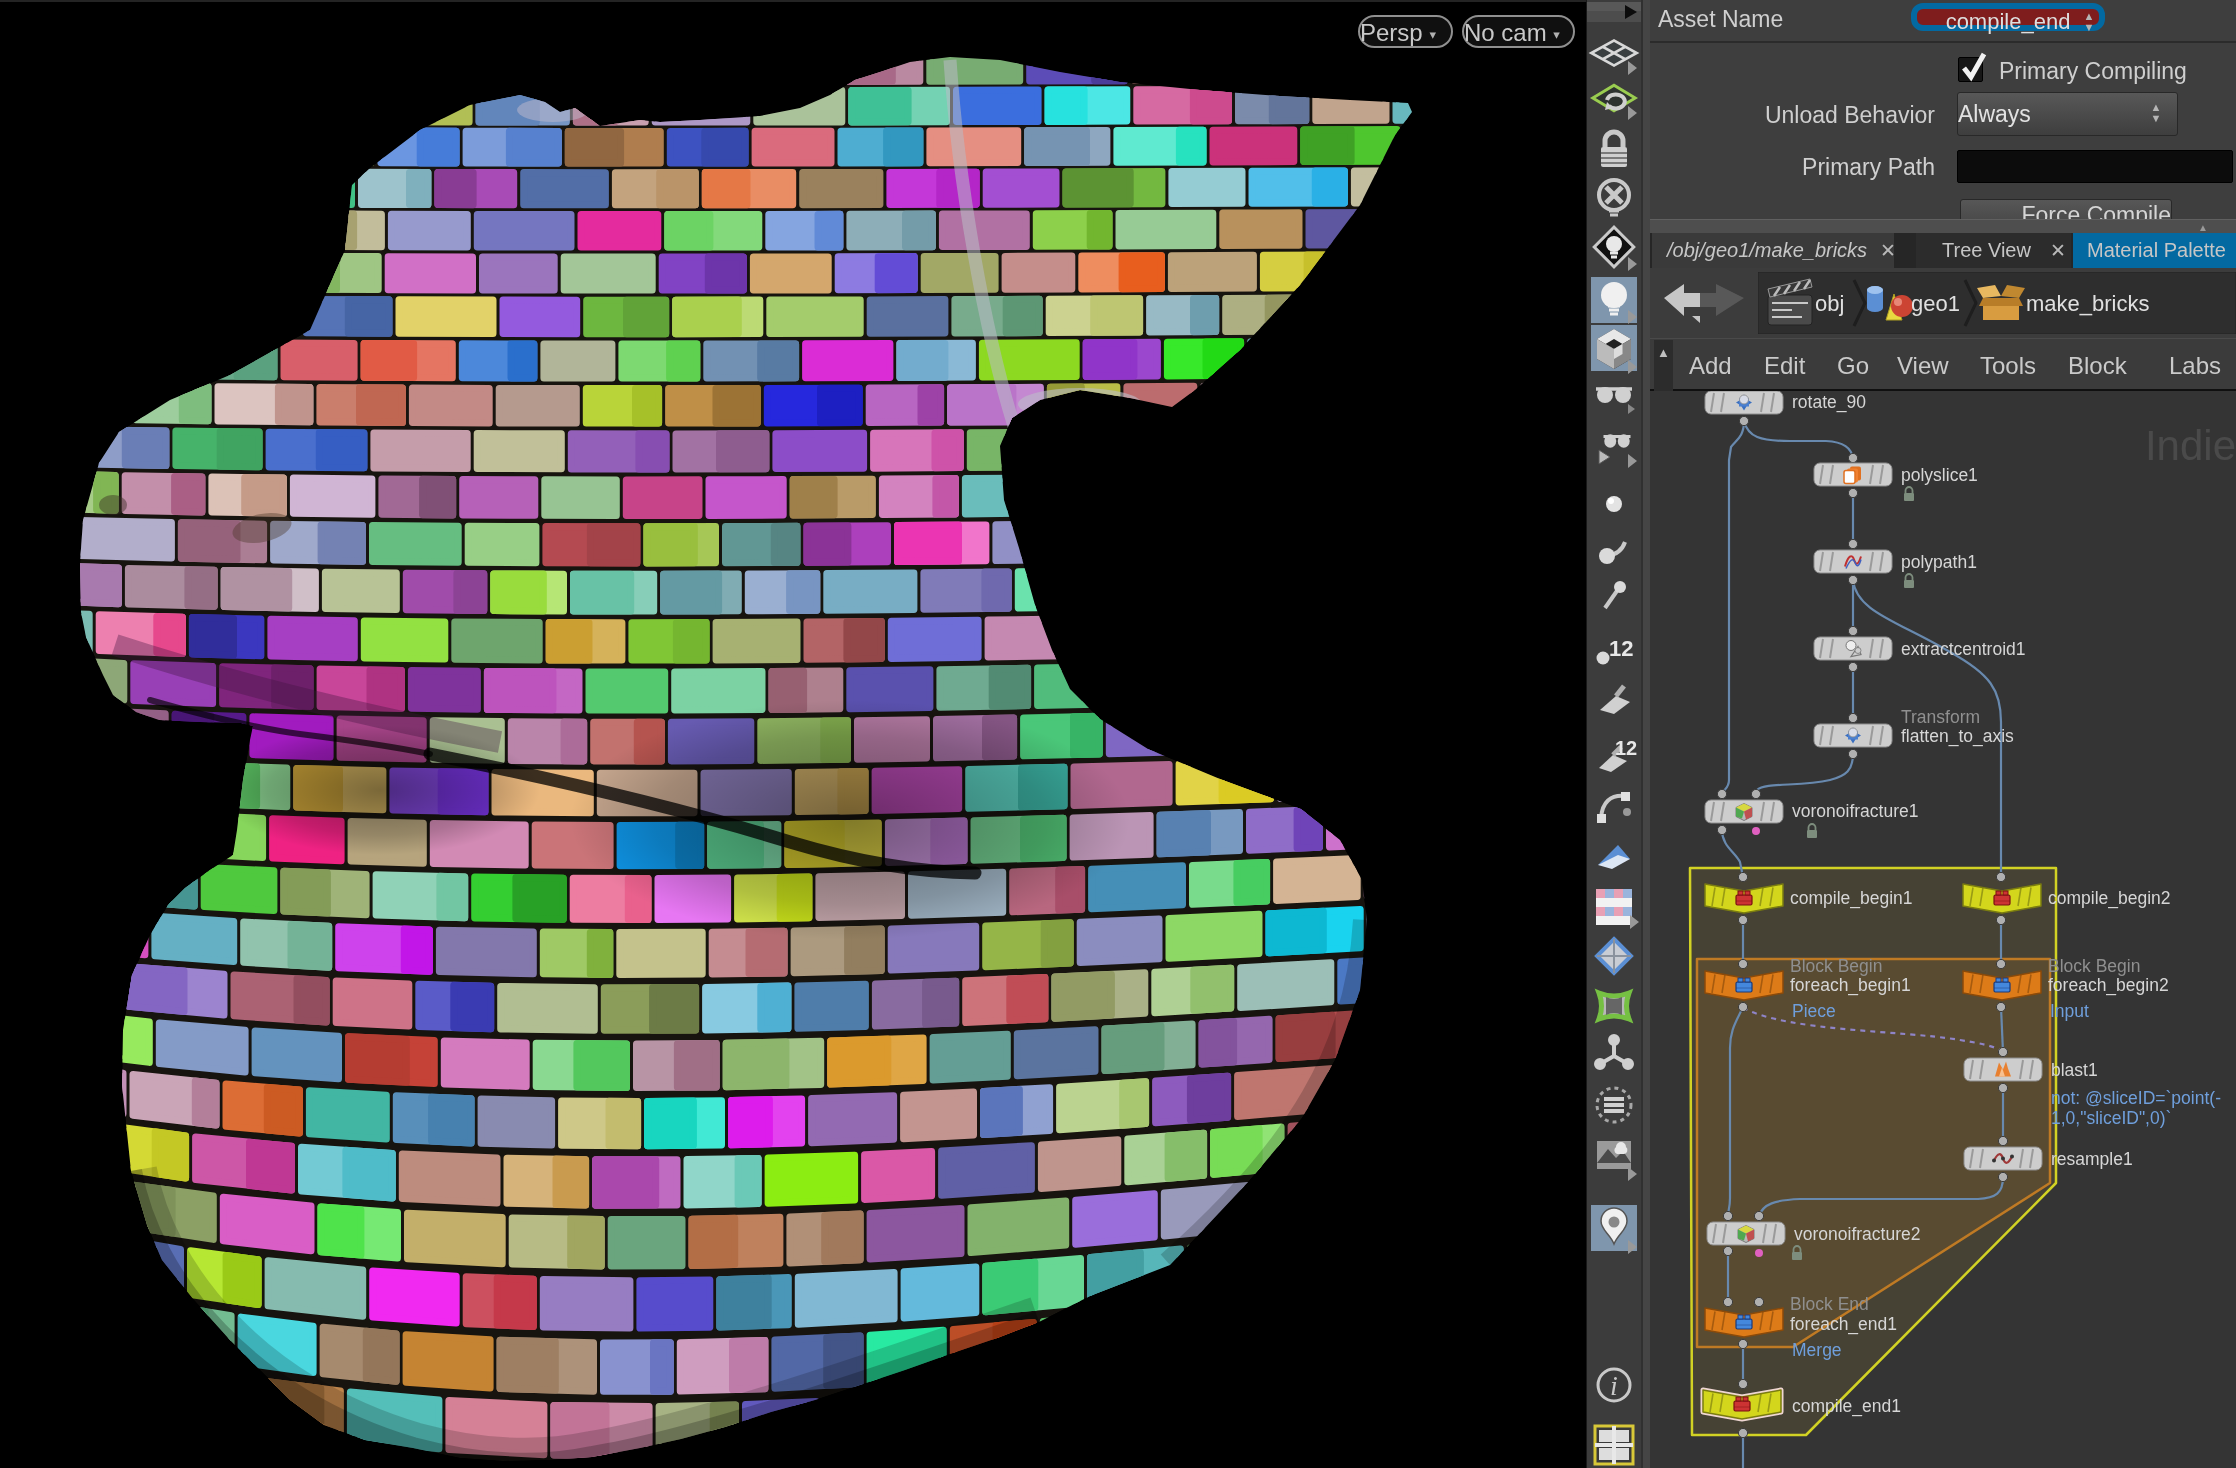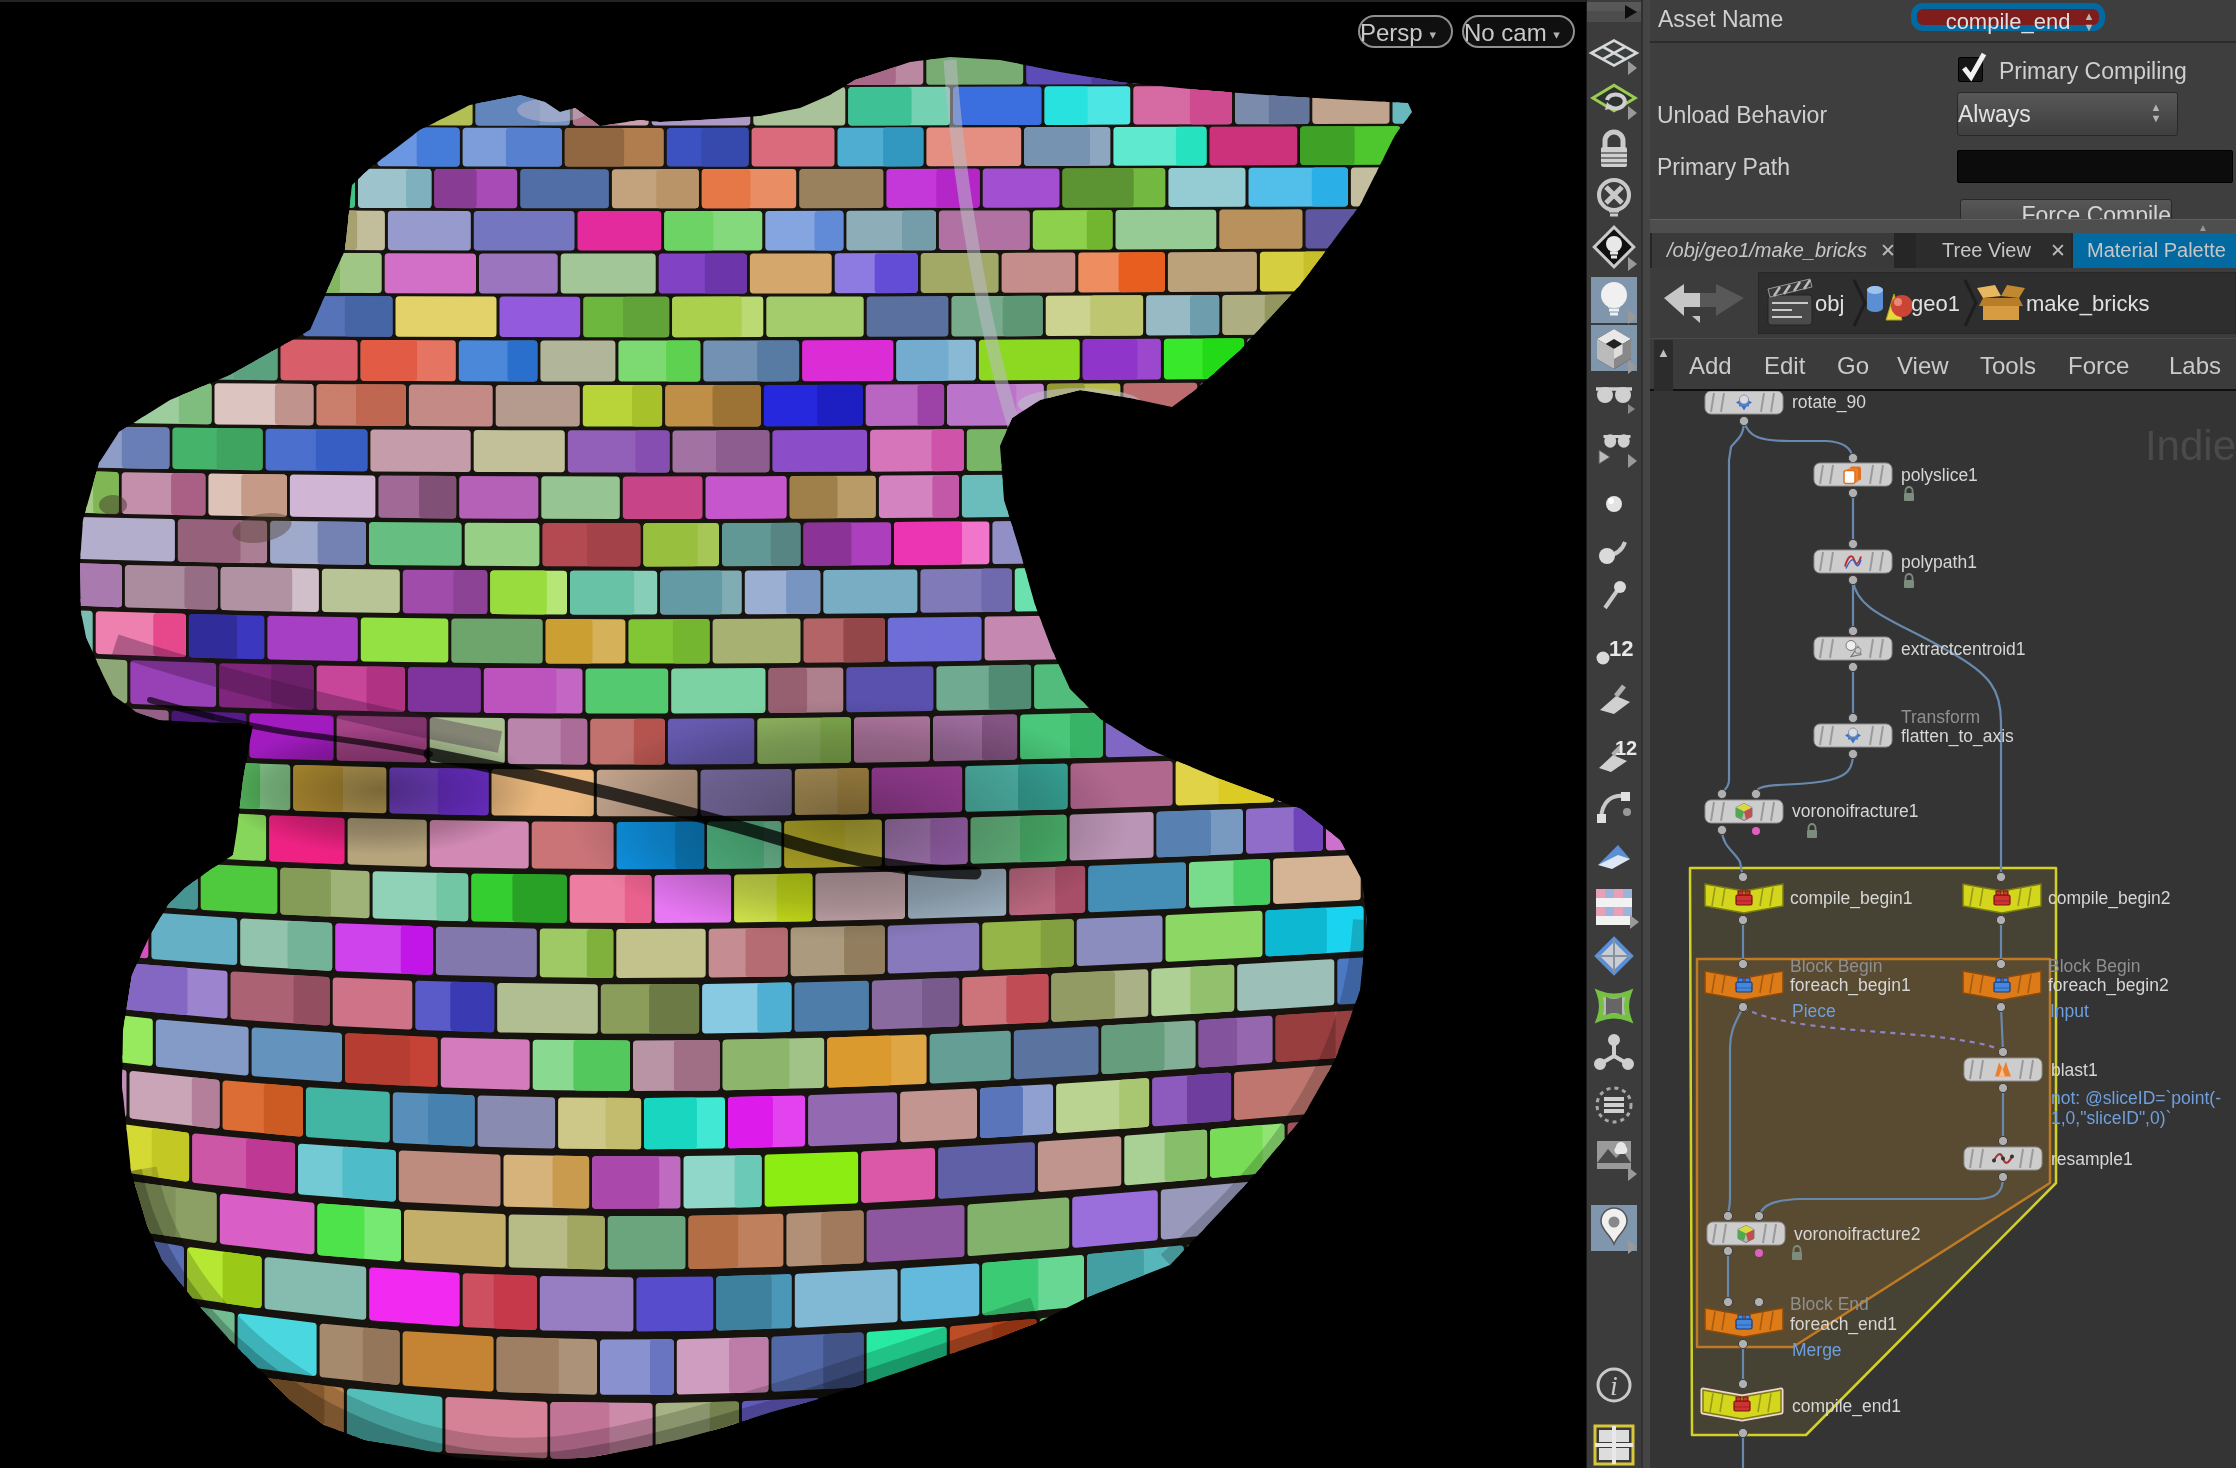--- a/index.html
+++ b/index.html
@@ -5,21 +5,21 @@
 font-family:"Liberation Sans",sans-serif;position:relative}
 #vp{position:absolute;left:0;top:0;width:1586px;height:1468px;background:#000;overflow:hidden}
 #vp .topline{position:absolute;left:0;top:0;width:100%;height:2px;background:#242424}
 .pill{position:absolute;top:15px;height:33px;border:2px solid #909090;border-radius:19px;
 background:#101010;color:#c9c9c9;font-size:24px;line-height:31px;text-align:left}
 .pill .ar{font-size:13px;color:#b0b0b0;vertical-align:2px}
 #tb{position:absolute;left:1586px;top:0;width:64px;height:1468px;background:#3c3c3c;border-left:1px solid #191919}
 #tbsplit{position:absolute;left:1641px;top:0;width:9px;height:1468px;background:#454545;border-left:2px solid #303030}
 #rp{position:absolute;left:1650px;top:0;width:586px;height:1468px;background:#3e3e3e}
 #rp .lbl{position:absolute;color:#cfcfcf;font-size:23px;white-space:nowrap}
-.rlbl{width:278px;left:7px}
+.rlbl{text-align:right;width:278px;left:7px}
 #assetval{position:absolute;left:261px;top:3px;width:194px;height:28px;background:#7f1d1d;
 border:6px solid #0369a1;border-radius:12px;color:#dedede;font-size:22px;text-align:center;line-height:26px}
 .spin{position:absolute;right:3px;top:2px;width:14px;color:#b5b5b5;font-size:11px;line-height:11px;text-align:center}
 #sep1{position:absolute;left:0;top:41px;width:586px;height:2px;background:#2b2b2b}
 #cb{position:absolute;left:308px;top:57px;width:25px;height:25px;background:#161616;border:1px solid #000;border-radius:2px}
 #dd{position:absolute;left:307px;top:92px;width:221px;height:44px;border:1px solid #282828;border-radius:3px;
 background:linear-gradient(#585858,#3e3e3e);color:#e2e2e2;font-size:23px;line-height:42px;}
 #pp{position:absolute;left:307px;top:150px;width:276px;height:33px;background:#0c0c0c;border:1px solid #000;border-radius:2px}
 #fc{position:absolute;left:310px;top:199px;width:212px;height:30px;border:1px solid #282828;border-radius:3px;
 background:linear-gradient(#575757,#454545);color:#d5d5d5;font-size:23px;text-align:right;line-height:31px}
@@ -1039,21 +1039,21 @@
         <text x="268" y="39" font-family="Liberation Sans,sans-serif" font-size="22" fill="#e0e0e0">make_bricks</text>
       </svg>
   </div>
   <div id="menu">
     <div id="menuarr">▲</div>
     <span style="left:39px">Add</span>
       <span style="left:114px">Edit</span>
     <span style="left:187px">Go</span>
       <span style="left:247px">View</span>
     <span style="left:330px">Tools</span>
-      <span style="left:418px">Force</span>
+      <span style="left:418px">Block</span>
     <span style="left:519px">Labs</span>
   </div>
   <div id="net">
       <svg width="586" height="1077" viewBox="0 0 586 1077" style="position:absolute;left:0;top:0">
         <g transform="translate(-1650,-391)" font-family="Liberation Sans,sans-serif">
           <text x="2236" y="460" text-anchor="end" font-size="42" fill="#4a4a4a">Indie</text>
           <path d="M1690,868 L2056,868 L2056,1183 L1806,1435 L1692,1435 Z" fill="#b89c3a" fill-opacity="0.14" stroke="#d2d224" stroke-width="2.5" stroke-linejoin="round"></path>
           <path d="M1697,959 L2050,959 L2050,1183 L1793,1347 L1697,1347 Z" fill="#b07428" fill-opacity="0.18" stroke="#bf7a24" stroke-width="2.5" stroke-linejoin="round"></path>
           <path d="M1744,421 C1744,437 1736,440 1731,447 L1729,460 L1729,780 C1729,788 1724,789 1722,794" fill="none" stroke="#6889ae" stroke-width="2.2"></path>
           <path d="M1744,421 C1748,437 1760,441 1790,441 L1826,441 C1844,442 1851,448 1853,458" fill="none" stroke="#6889ae" stroke-width="2.2"></path>

